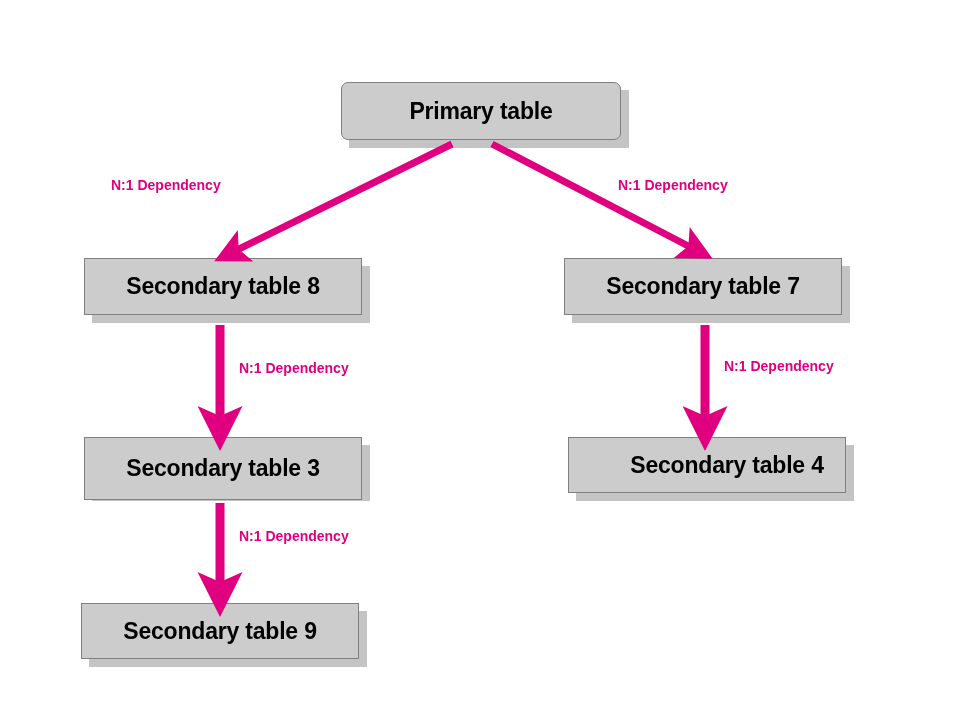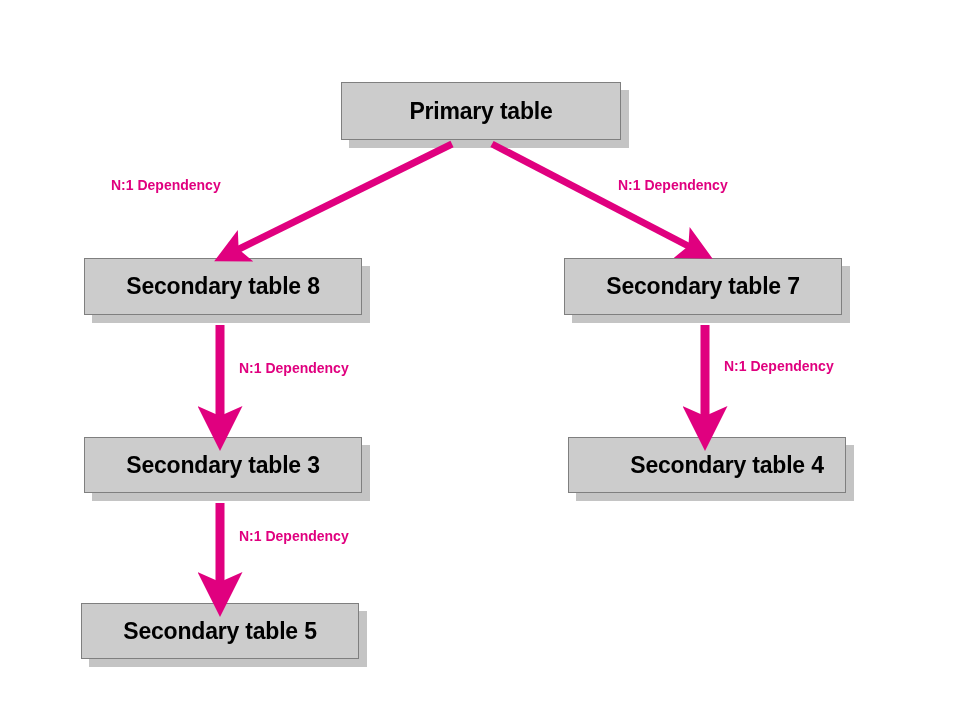--- a/index.html
+++ b/index.html
@@ -91,42 +91,42 @@
     <line x1="220" y1="503" x2="220" y2="590" stroke="#e0007f" stroke-width="9" marker-end="url(#ah)"></line>
   </svg>
 
   <div class="node-shadow" style="left:349px;  top:90px;  width:280px; height:58px;"></div>
   <div class="node-shadow" style="left:92px;   top:266px; width:278px; height:57px;"></div>
   <div class="node-shadow" style="left:572px;  top:266px; width:278px; height:57px;"></div>
   <div class="node-shadow" style="left:92px;   top:445px; width:278px; height:56px;"></div>
   <div class="node-shadow" style="left:576px;  top:445px; width:278px; height:56px;"></div>
   <div class="node-shadow" style="left:89px;   top:611px; width:278px; height:56px;"></div>
 
-  <div class="node" style="left:341px; top:82px; width:280px; height:58px;">
+  <div class="node" style="left:341px; top:82px; width:280px; height:58px;border-radius:7px;">
     <span class="node-label primary">Primary table</span>
   </div>
 
   <div class="node" style="left:84px; top:258px; width:278px; height:57px;">
     <span class="node-label">Secondary table 8</span>
   </div>
 
   <div class="node" style="left:564px; top:258px; width:278px; height:57px;">
     <span class="node-label">Secondary table 7</span>
   </div>
 
-  <div class="node" style="left:84px; top:437px; width:278px; height:56px;">
+  <div class="node" style="left:84px; top:437px; width:278px; height:63px;">
     <span class="node-label">Secondary table 3</span>
   </div>
 
   <div class="node" style="left:568px; top:437px; width:278px; height:56px;padding-left:40px;">
     <span class="node-label">Secondary table 4</span>
   </div>
 
   <div class="node" style="left:81px; top:603px; width:278px; height:56px;">
-    <span class="node-label">Secondary table 5</span>
+    <span class="node-label">Secondary table 9</span>
   </div>
 
   <div class="edge-label" style="left:111px; top:178px;">N:1 Dependency</div>
 
   <div class="edge-label" style="left:618px; top:178px;">N:1 Dependency</div>
 
   <div class="edge-label" style="left:239px; top:361px;">N:1 Dependency</div>
 
   <div class="edge-label" style="left:724px; top:359px;">N:1 Dependency</div>
 

